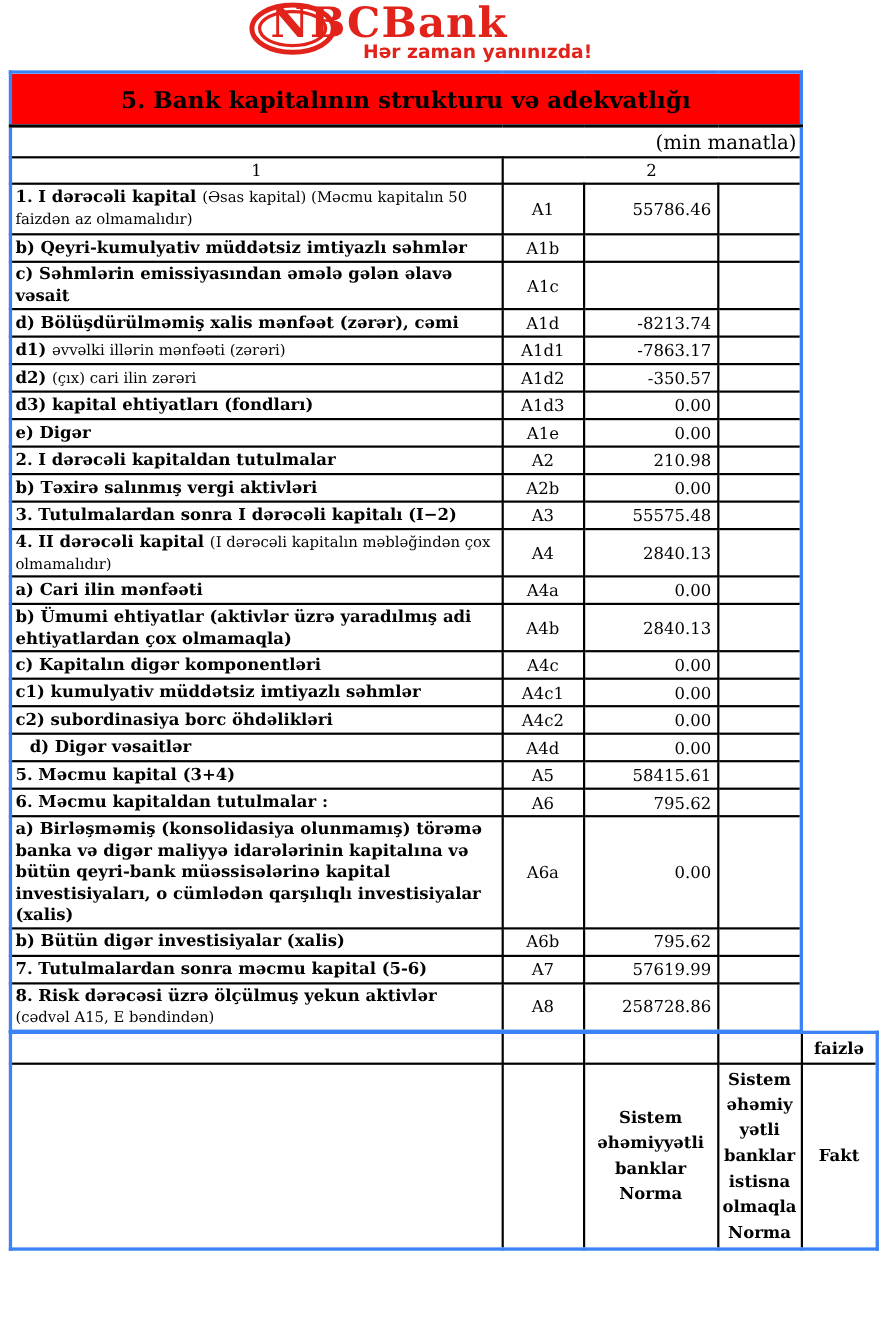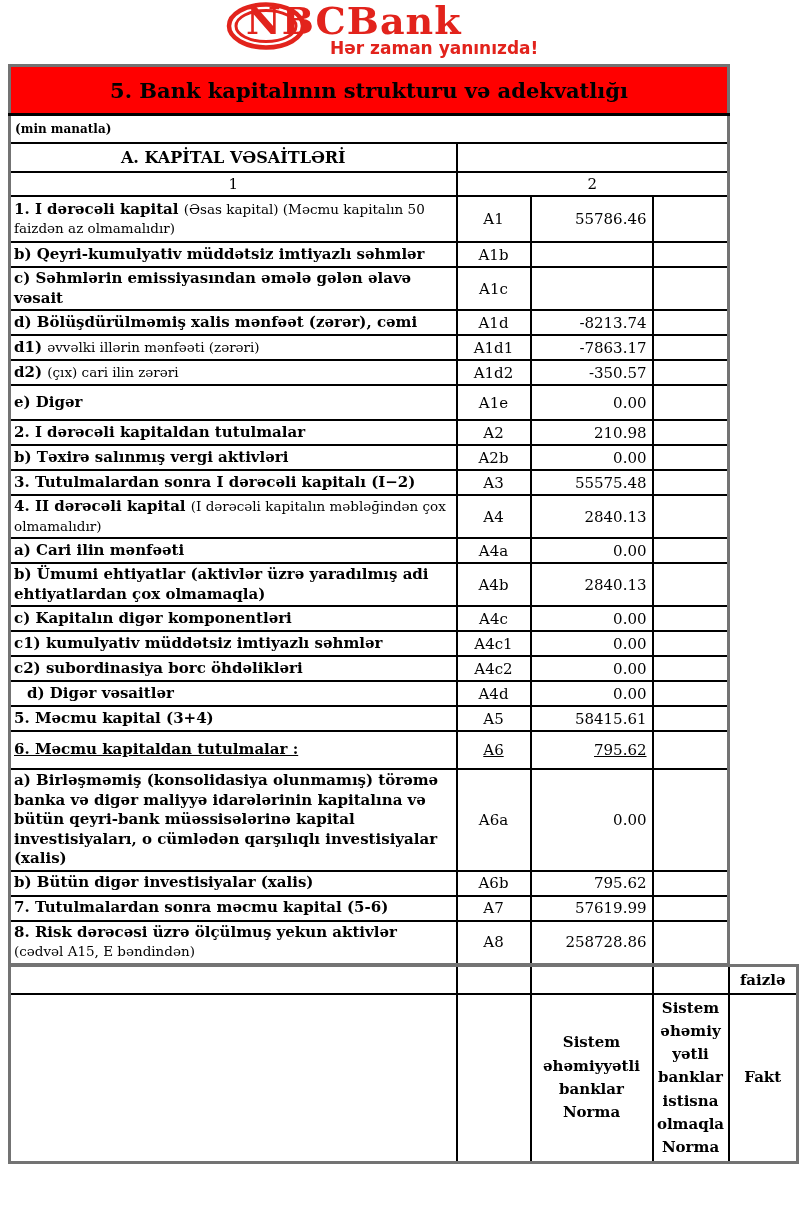--- a/index.html
+++ b/index.html
@@ -14,29 +14,29 @@
     position:absolute;left:246px;top:-2px;
     font-weight:bold;font-size:38px;letter-spacing:1px;
     font-family:"DejaVu Serif", serif;
   }
   .logo-tagline{
     position:absolute;left:330px;top:38px;
     font-family:"DejaVu Sans", sans-serif;
     font-weight:bold;font-size:17px;text-align:center;
   }
   
-  table{border-collapse:collapse;table-layout:fixed;margin-left:8px;border:3px solid #737373;}
+  table{border-collapse:collapse;table-layout:fixed;margin-left:8px;border:3px solid #3b82f6;}
   .upper{width:719px;}
   .lower{width:788px;margin-top:-2px;}
   td{border:2px solid #000;padding:1px 4px;overflow:hidden;vertical-align:middle;}
   .title-cell{
     text-align:center;font-weight:bold;font-size:21px;height:44px;
     border-bottom:3px solid #000;
   }
-  .unit-cell{text-align:left;font-weight:bold;font-size:12px;height:24px;padding-right:3px;}
+  .unit-cell{text-align:right;font-weight:normal;font-size:18px;height:24px;padding-right:3px;}
   .seca-cell{text-align:center;font-weight:bold;font-size:16px;height:25px;}
   .topnum{text-align:center;font-size:15px;height:20px;}
   .desc{font-size:15px;line-height:1.3;text-align:left;padding-left:3px;}
   .desc.center{text-align:left;}
   .desc.indent{padding-left:16px;}
   .seg-b{font-weight:bold;}
   .seg-r{font-weight:normal;font-size:13.5px;}
   .code-cell{text-align:center;font-size:15px;}
   .val-cell{text-align:right;font-size:15px;padding-right:5px;}
   .blank-cell{}
@@ -67,24 +67,20 @@
       <col style="width:76px">
     </colgroup>
   <tbody>
     <tr>
       <td colspan="4" class="title-cell" style="background: rgb(255, 0, 0);">5. Bank kapitalının strukturu və adekvatlığı</td>
     </tr>
     <tr>
       <td colspan="4" class="unit-cell">(min manatla)</td>
     </tr>
     <tr>
-      <td class="seca-cell">A. KAPİTAL VƏSAİTLƏRİ</td>
-      <td colspan="3"></td>
-    </tr>
-    <tr>
       <td class="topnum">1</td>
       <td colspan="3" class="topnum">2</td>
     </tr>
   </tbody>
   <tbody id="rows-a">
       <tr style="height: 46px;">
         <td class="desc center"><span class="seg-b">1. I dərəcəli kapital </span><span class="seg-r">(Əsas kapital) (Məcmu kapitalın 50 faizdən  az olmamalıdır)</span></td>
         <td class="code-cell">A1</td>
         <td class="val-cell">55786.46</td>
         <td class="blank-cell"></td>
@@ -112,21 +108,27 @@
         <td class="code-cell">A1d1</td>
         <td class="val-cell">-7863.17</td>
         <td class="blank-cell"></td>
       </tr>
       <tr style="height: 25px;">
         <td class="desc center"><span class="seg-b">d2) </span><span class="seg-r">(çıx) cari ilin zərəri</span></td>
         <td class="code-cell">A1d2</td>
         <td class="val-cell">-350.57</td>
         <td class="blank-cell"></td>
       </tr>
-      <tr style="height: 35px;">
+      <tr style="height: 25px;">
+        <td class="desc center"><span class="seg-b">d3) kapital ehtiyatları (fondları)</span></td>
+        <td class="code-cell">A1d3</td>
+        <td class="val-cell">0.00</td>
+        <td class="blank-cell"></td>
+      </tr>
+      <tr style="height: 25px;">
         <td class="desc center"><span class="seg-b">e) Digər</span></td>
         <td class="code-cell">A1e</td>
         <td class="val-cell">0.00</td>
         <td class="blank-cell"></td>
       </tr>
       <tr style="height: 25px;">
         <td class="desc "><span class="seg-b">2. I dərəcəli kapitaldan  tutulmalar</span></td>
         <td class="code-cell">A2</td>
         <td class="val-cell">210.98</td>
         <td class="blank-cell"></td>
@@ -184,21 +186,21 @@
         <td class="code-cell">A4d</td>
         <td class="val-cell">0.00</td>
         <td class="blank-cell"></td>
       </tr>
       <tr style="height: 25px;">
         <td class="desc "><span class="seg-b">5. Məcmu kapital (3+4)</span></td>
         <td class="code-cell">A5</td>
         <td class="val-cell">58415.61</td>
         <td class="blank-cell"></td>
       </tr>
-      <tr style="height: 38px; text-decoration: underline;">
+      <tr style="height: 25px;">
         <td class="desc "><span class="seg-b">6. Məcmu kapitaldan tutulmalar :</span></td>
         <td class="code-cell">A6</td>
         <td class="val-cell">795.62</td>
         <td class="blank-cell"></td>
       </tr>
       <tr style="height: 74px;">
         <td class="desc "><span class="seg-b">a)   Birləşməmiş (konsolidasiya olunmamış) törəmə banka və digər maliyyə idarələrinin kapitalına və bütün qeyri-bank müəssisələrinə kapital investisiyaları, o cümlədən qarşılıqlı investisiyalar (xalis)</span></td>
         <td class="code-cell">A6a</td>
         <td class="val-cell">0.00</td>
         <td class="blank-cell"></td>

